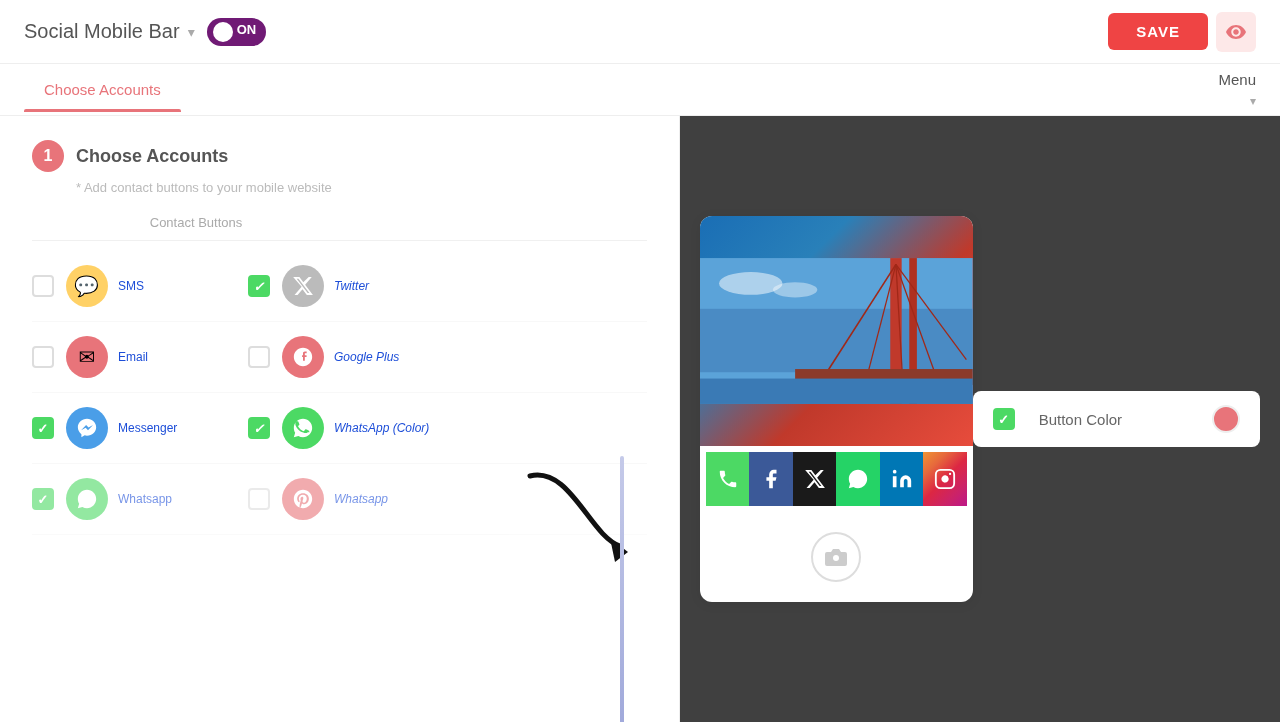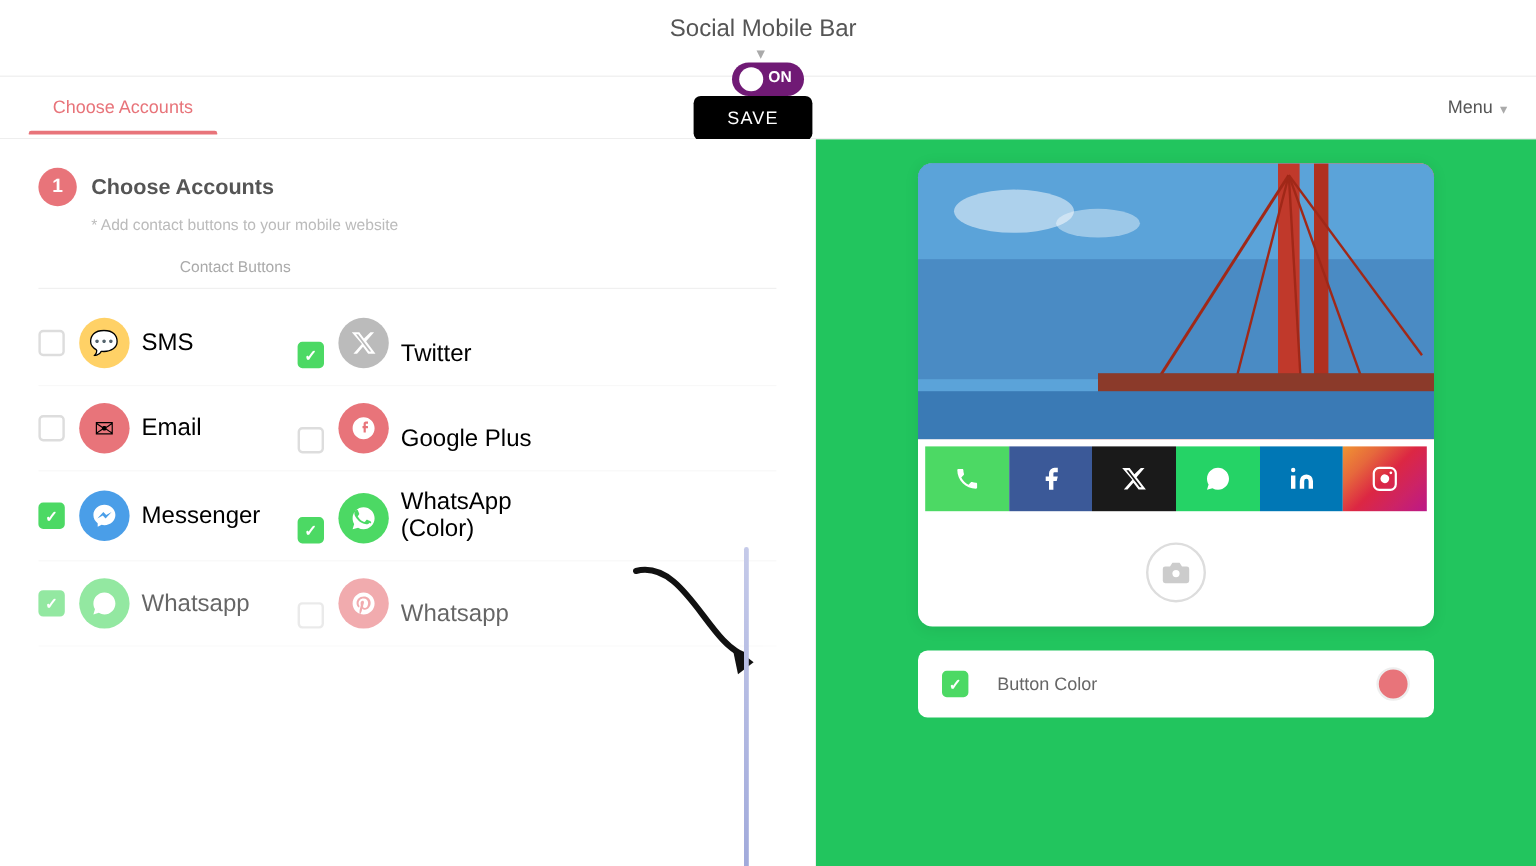--- a/index.html
+++ b/index.html
@@ -2,26 +2,25 @@
 <html><head>
   <meta charset="utf-8">
   <style>
     * { margin: 0; padding: 0; box-sizing: border-box; }
     body { font-family: -apple-system, BlinkMacSystemFont, 'Segoe UI', sans-serif; background: #f5f5f5; width: 1280px; height: 722px; overflow: hidden; }
 
     
     .header {
       display: flex;
       align-items: center;
-      padding: 13px 24px;
+      padding: 0 24px;
       height: 64px;
       background: #fff;
       border-bottom: 1px solid #eee;
       position: relative;
-      flex-direction: column;
     }
     .app-title {
       font-size: 20px;
       color: #555;
       font-weight: 400;
       margin-right: 8px;
     }
     .title-arrow {
       color: #aaa;
       font-size: 14px;
@@ -42,30 +41,30 @@
       background: #fff;
       border-radius: 50%;
     }
     .toggle-label {
       color: #fff;
       font-size: 13px;
       font-weight: 600;
     }
     .header-spacer { flex: 1; }
     .save-btn {
-      background: #000000;
+      background: #ef4444;
       color: #fff;
       border: none;
       border-radius: 6px;
       padding: 10px 28px;
       font-size: 15px;
-      font-weight: 400;
+      font-weight: 700;
       letter-spacing: 1px;
       cursor: pointer;
-      margin-right: 25px;
+      margin-right: 8px;
     }
     .eye-btn {
       width: 40px;
       height: 40px;
       background: #fde8e8;
       border: none;
       border-radius: 6px;
       display: flex;
       align-items: center;
       justify-content: center;
@@ -107,20 +106,21 @@
     .tabs-spacer { flex: 1; }
     .menu-btn {
       display: flex;
       align-items: flex-end;
       gap: 6px;
       font-size: 15px;
       color: #555;
       cursor: pointer;
       background: none;
       border: none;
+      flex-direction: column;
     }
     .menu-arrow { font-size: 12px; color: #aaa; }
 
     
     .main {
       display: flex;
       height: calc(722px - 64px - 52px);
       overflow: hidden;
     }
 
@@ -217,30 +217,31 @@
       justify-content: center;
       font-size: 20px;
       margin-right: 10px;
       flex-shrink: 0;
     }
     .icon-sms { background: #ffd166; }
     .icon-email { background: #e8747a; }
     .icon-messenger { background: #4a9ee8; }
     .icon-whatsapp { background: #4cd964; }
     .account-name {
-      font-size: 20px;
-      color: #000000;
+      font-size: 12px;
+      color: #1d4ed8;
       flex: 0 0 130px;
     }
 
     
     .social-col {
       display: flex;
-      align-items: flex-end;
+      align-items: center;
       flex: 1;
+      font-style: italic;
     }
 
     
     .arrow-overlay {
       position: absolute;
       top: 340px;
       left: 510px;
       width: 140px;
       height: 120px;
       pointer-events: none;
@@ -253,23 +254,23 @@
       left: 620px;
       width: 4px;
       height: 280px;
       background: linear-gradient(to bottom, #c5cae9, #9fa8da);
       border-radius: 2px;
     }
 
     
     .right-panel {
       flex: 1;
-      background: #22c55e;
-      display: flex;
-      flex-direction: column;
+      background: #404040;
+      display: flex;
+      flex-direction: row;
       align-items: center;
       padding: 20px;
       overflow-y: auto;
     }
 
     .preview-card {
       background: #fff;
       border-radius: 12px;
       overflow: hidden;
       width: 430px;

